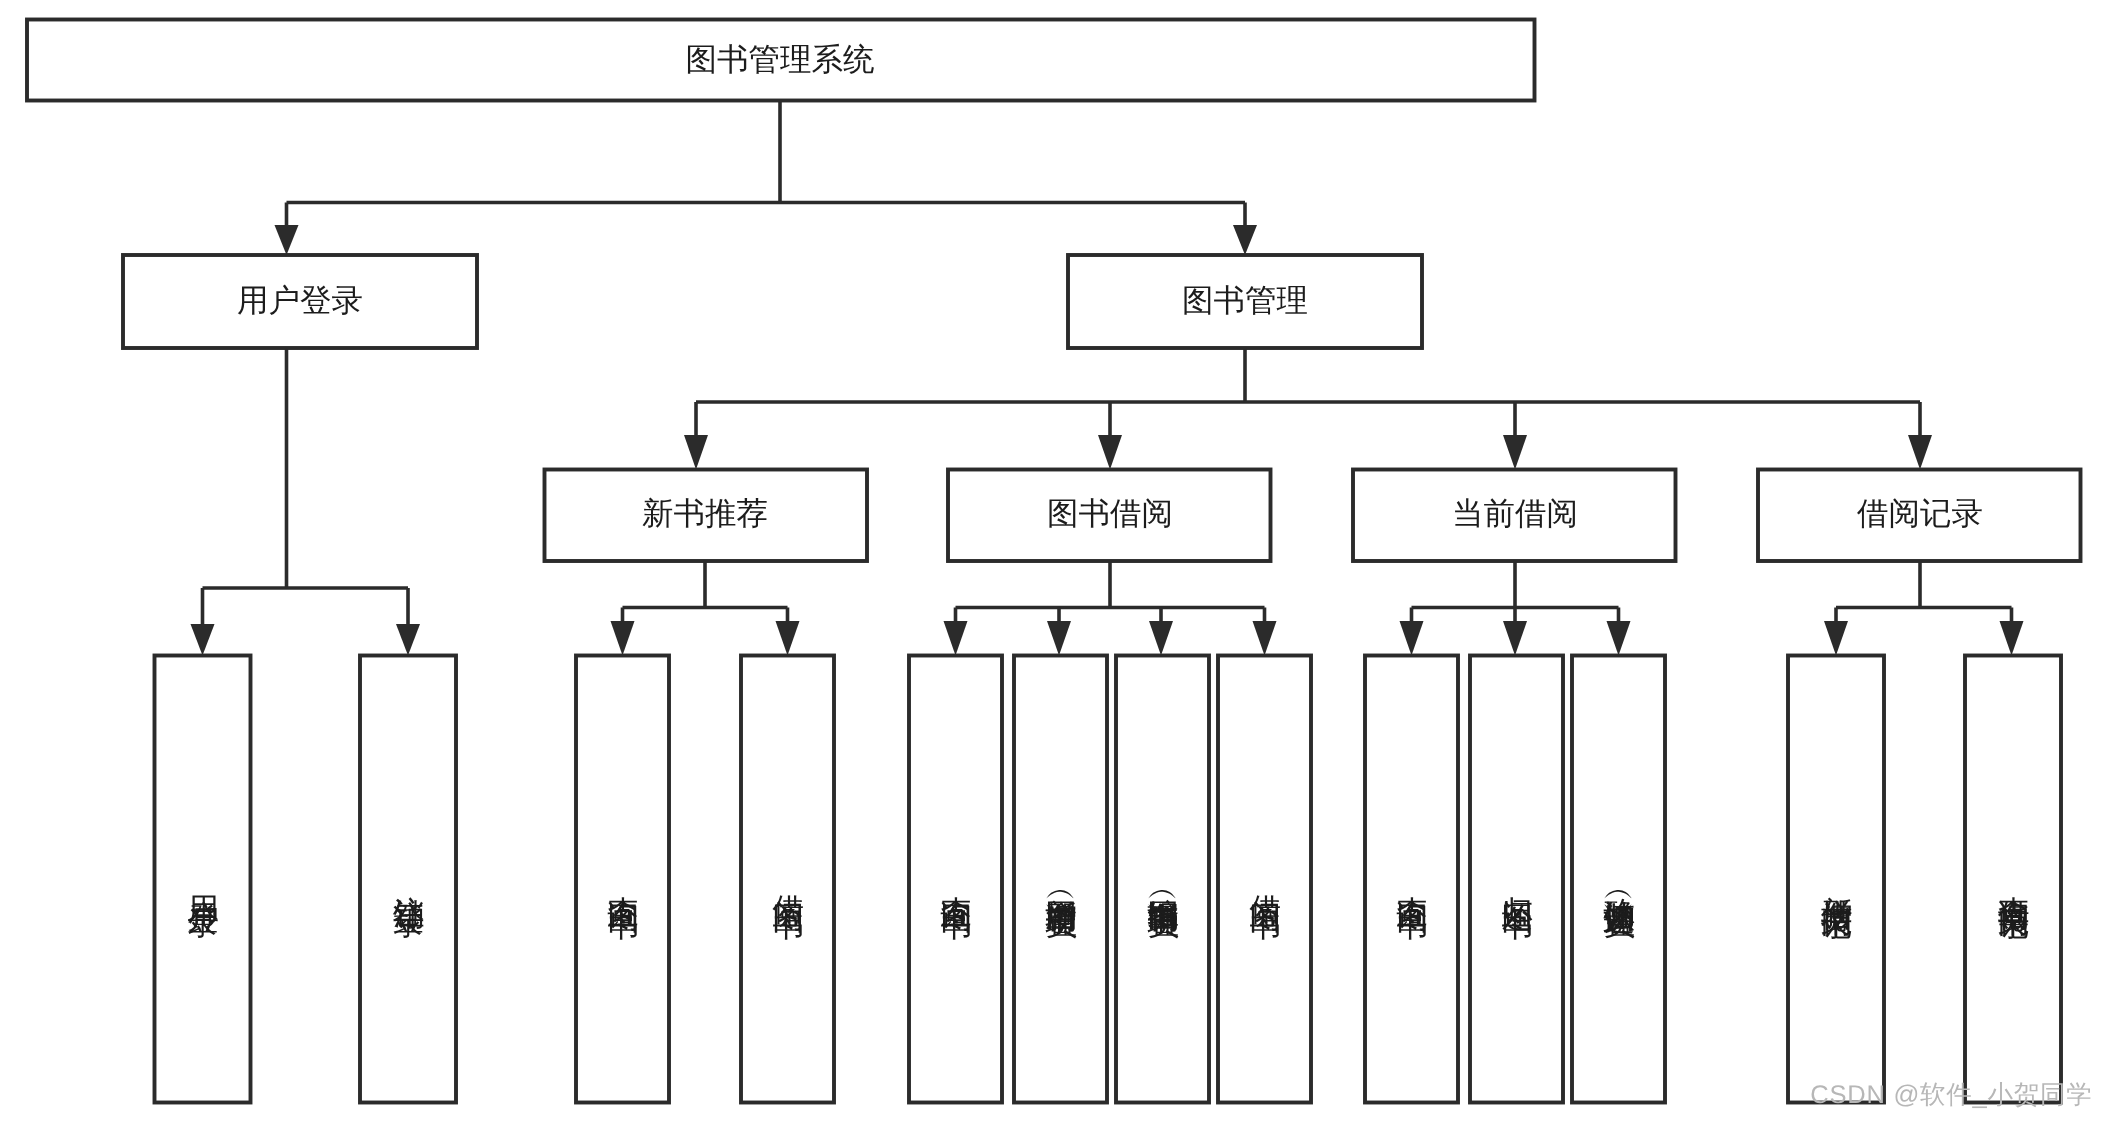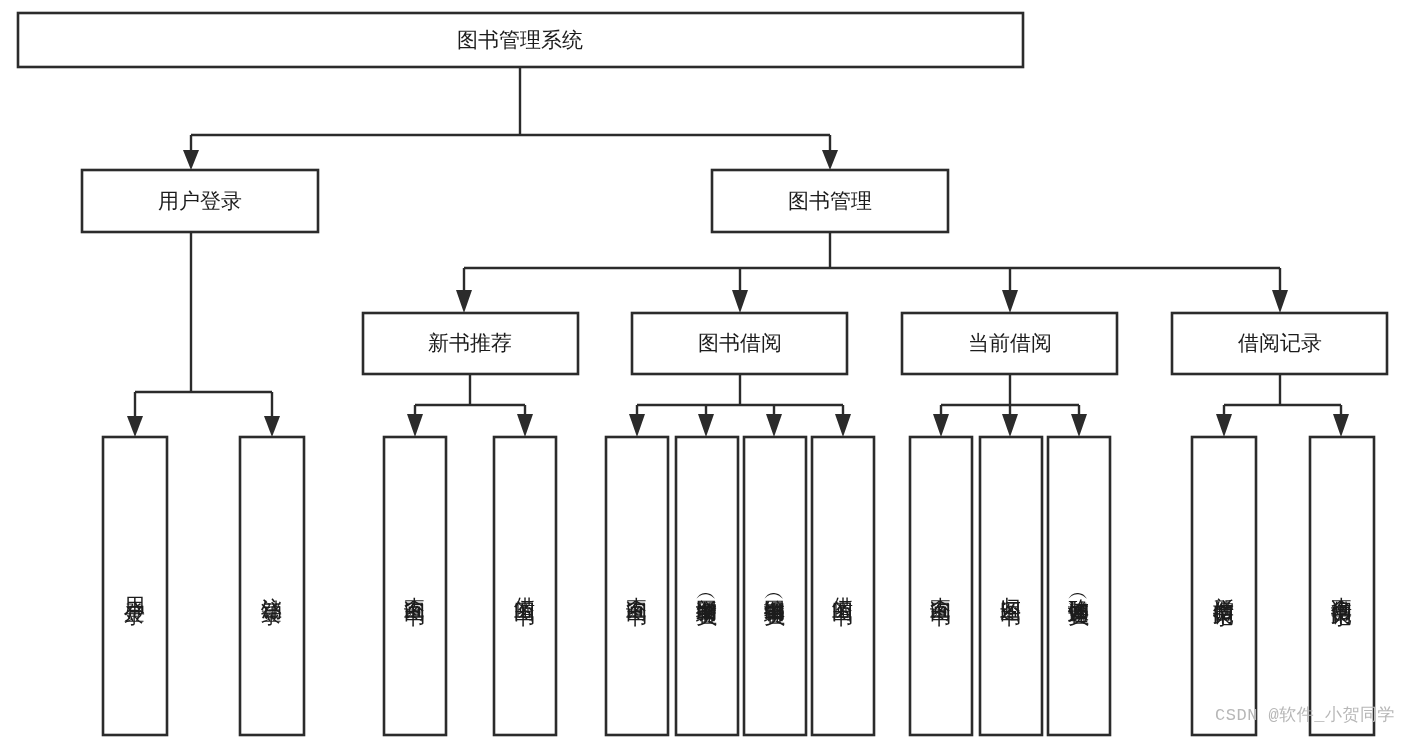--- a/index.html
+++ b/index.html
@@ -67,22 +67,22 @@
     display: flex;
     align-items: center;
     justify-content: center;
     white-space: nowrap;
     pointer-events: none;
     user-select: none;
   }
   .watermark {
     position: absolute;
     right: 10px;
-    bottom: 21px;
-    font-family: Liberation Mono, monospace;
+    bottom: 6px;
+    font-family: Liberation Sans, sans-serif;
     font-size: 17px;
     color: #b7b7b7;
     letter-spacing: 0.5px;
     white-space: nowrap;
     margin-left: 32px;
   }
 </style>
 </head>
 <body>
 

